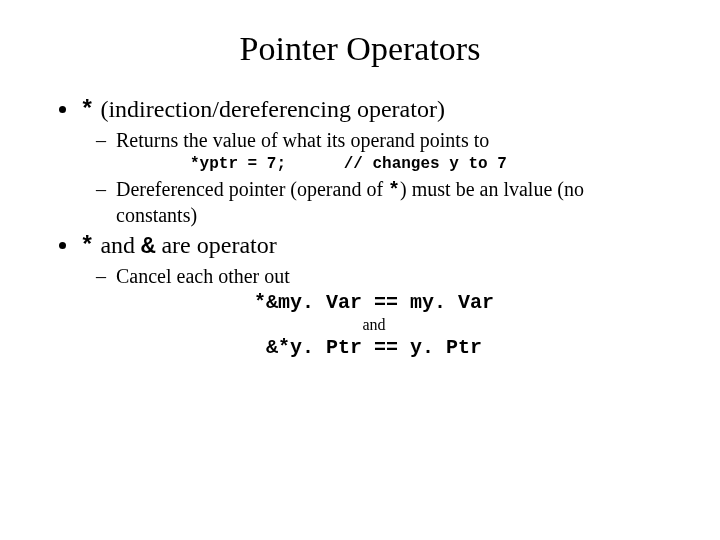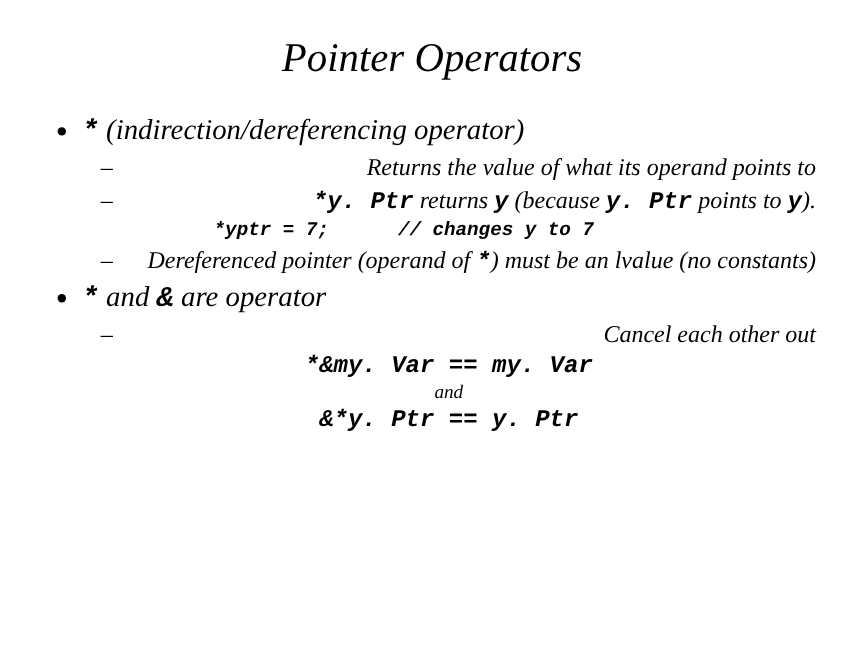--- a/index.html
+++ b/index.html
@@ -10,48 +10,46 @@
     background: #fff;
     font-family: "Times New Roman", Times, serif;
     color: #000;
     overflow: hidden;
   }
   .slide {
     padding: 30px 40px 20px 40px;
     box-sizing: border-box;
     width: 720px;
     height: 540px;
-    font-style: italic;
   }
   .title {
     text-align: center;
     font-size: 34px;
     margin: 0 0 28px 0;
     font-weight: normal;
   }
   ul.l1 {
     list-style: disc;
-    margin: 0;
+    margin: 12px;
     padding-left: 28px;
     font-size: 24px;
   }
   ul.l1 > li {
     margin-bottom: 4px;
   }
   ul.l2 {
     list-style: none;
     margin: 4px 0 0 0;
     padding-left: 36px;
     font-size: 20px;
   }
   ul.l2 > li {
     position: relative;
     margin-bottom: 2px;
     line-height: 1.25;
-    text-align: right;
   }
   ul.l2 > li::before {
     content: "–";
     position: absolute;
     left: -20px;
   }
   .code-inline {
     font-family: "Courier New", Courier, monospace;
     font-weight: bold;
   }
@@ -80,23 +78,20 @@
 <body>
 
 <div class="slide">
   <h1 class="title">Pointer Operators</h1>
 
   <ul class="l1">
     <li>
       <span class="code-inline">*</span><span> (indirection/dereferencing operator)</span>
       <ul class="l2">
         <li>Returns the value of what its operand points to</li>
-        <li>
-          <span class="code-inline">*y. Ptr</span><span> returns </span><span class="code-inline">y</span><span> (because </span><span class="code-inline">y. Ptr</span><span> points to </span><span class="code-inline">y</span><span>).</span>
-        </li>
       </ul>
       <div class="code-indent">
         <span>*yptr = 7;</span>&nbsp;&nbsp;&nbsp;&nbsp;&nbsp;&nbsp;<span>// changes y to 7</span>
       </div>
       <ul class="l2">
         <li>
           <span>Dereferenced pointer (operand of </span><span class="code-inline">*</span><span>) must be an lvalue (no constants)</span>
         </li>
       </ul>
     </li>

